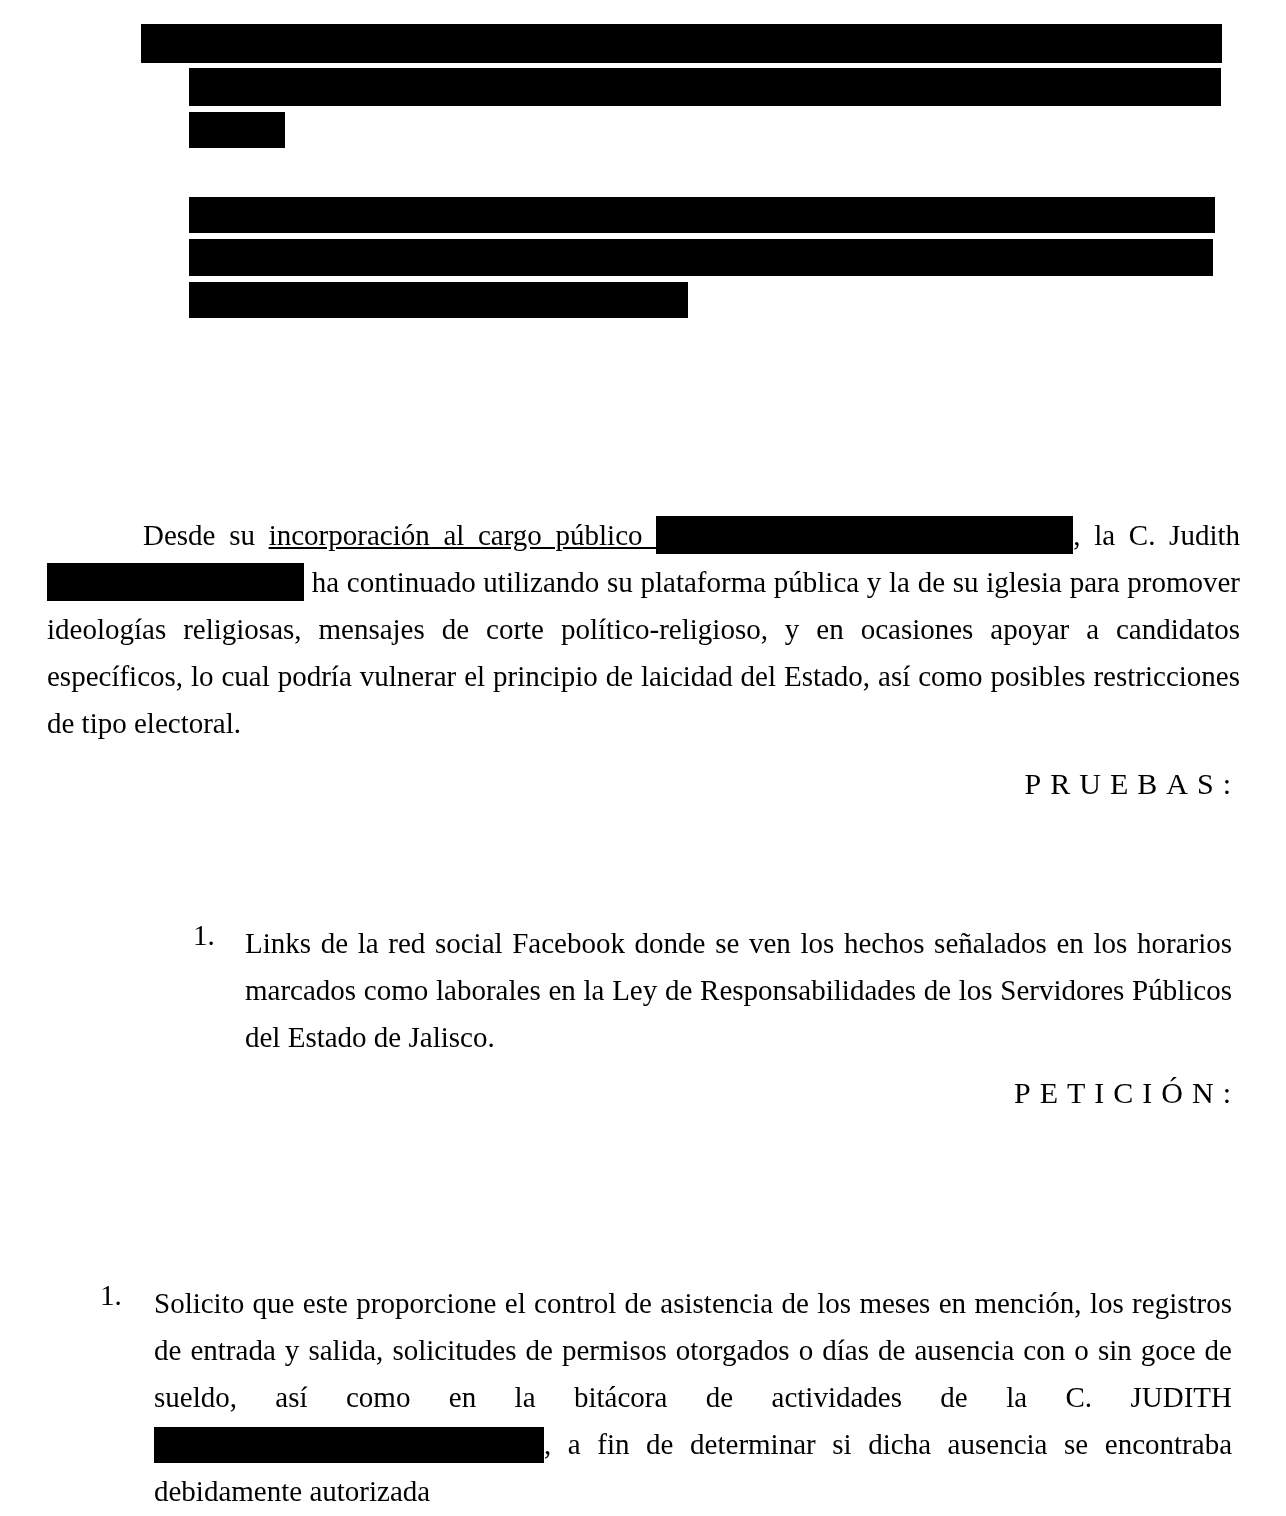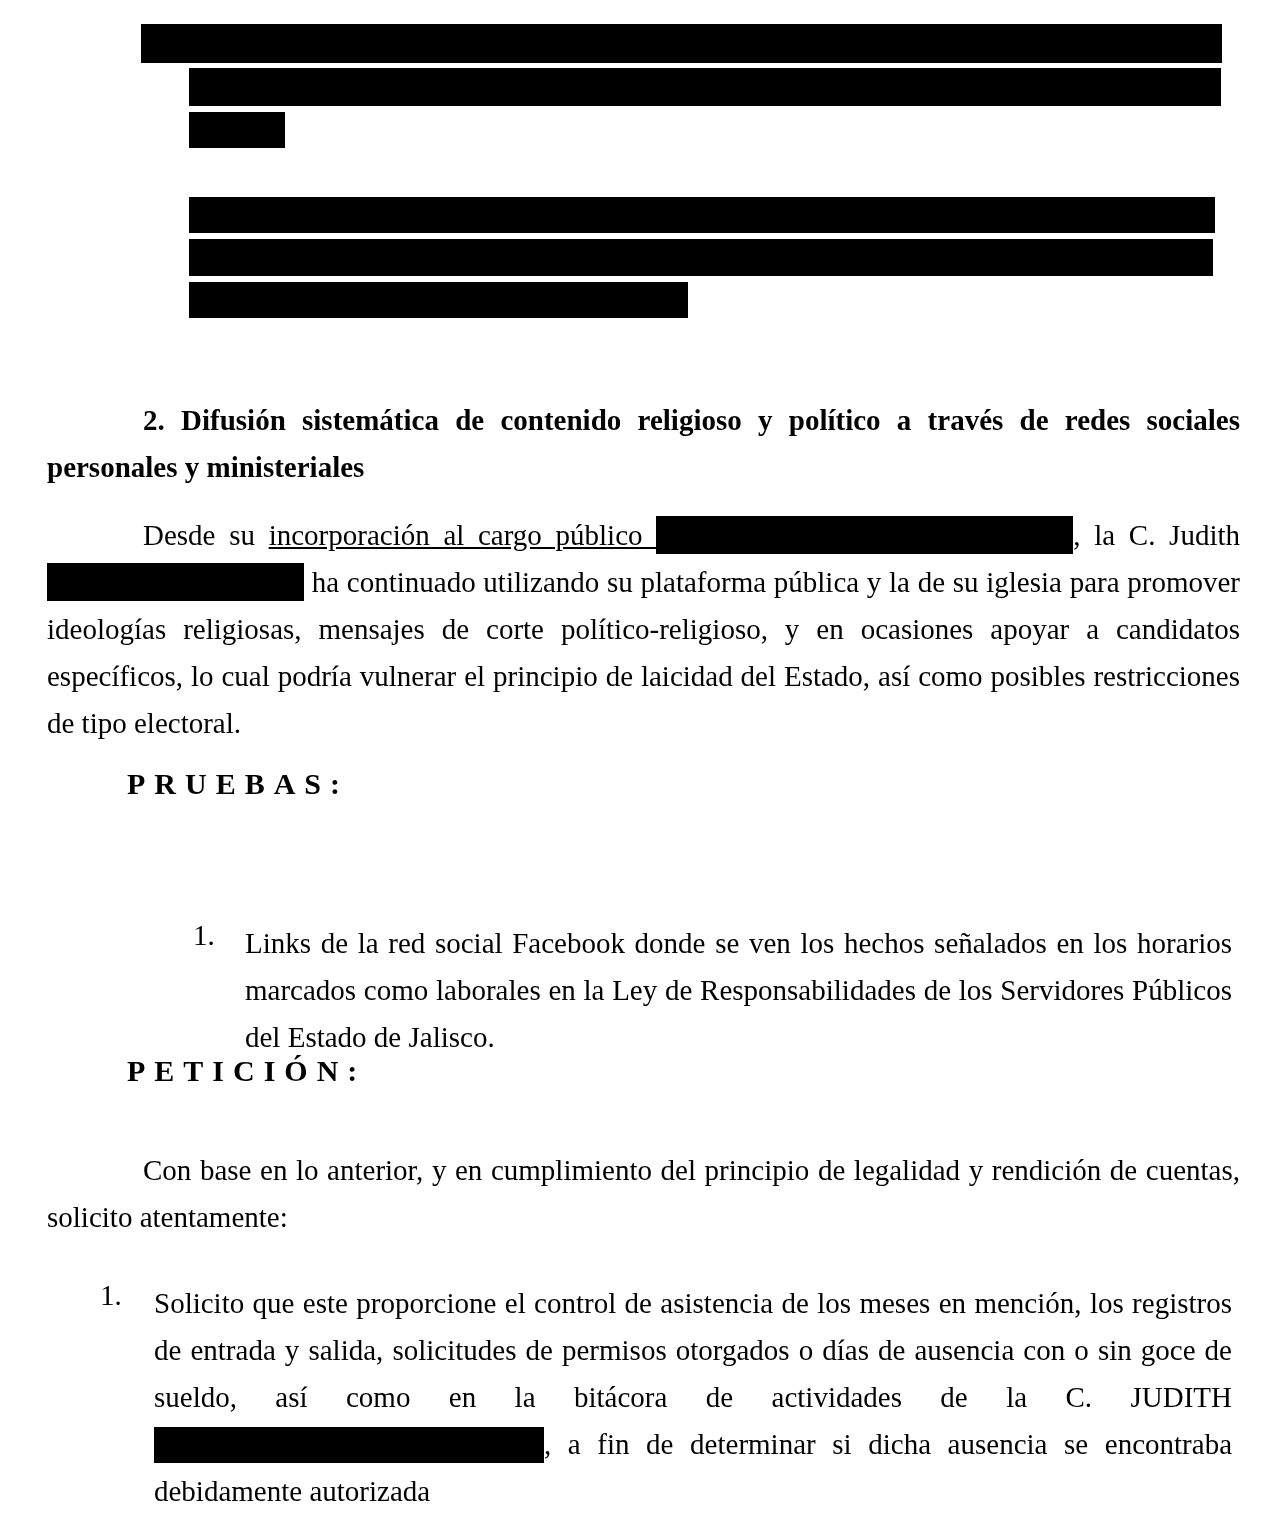--- a/index.html
+++ b/index.html
@@ -15,33 +15,33 @@
     overflow: hidden;
   }
   .bar { position: absolute; background: #000000; }
   .sec { position: absolute; left: 47px; width: 1193px; margin: 0; }
   .para { text-align: justify; }
   .indent { text-indent: 96px; }
   .heading-bold { font-weight: bold; text-align: justify; font-size: 29px; }
   .heading2 { top: 397px; }
   .para-desde { top: 512px; }
   .center-heading {
-    font-weight: bold;
-    text-align: left;
+    font-weight: normal;
+    text-align: right;
     letter-spacing: 9px;
     padding-left: 80px;
     width: 1113px;
     font-size: 30px;
   }
   .pruebas-h { top: 760px; }
   .se-ofrece { top: 837px; }
   .list { position: absolute; }
   .pruebas-list { top: 912px; left: 47px; width: 1003px; padding-left: 190px; }
   .pruebas-list .marker { position: absolute; left: 146px; top: 0; }
-  .peticion-h { top: 1047px; }
+  .peticion-h { top: 1069px; }
   .con-base { top: 1147px; }
   .peticion-list { top: 1272px; left: 47px; width: 1094px; padding-left: 99px; }
   .peticion-list .marker { position: absolute; left: 53px; top: 0; }
   .item-text { margin: 8px; text-align: justify; }
   .redact {
     display: inline-block;
     background: #000000;
     vertical-align: -9px;
   }
   .u { text-decoration: underline; }
@@ -54,34 +54,32 @@
 
   <div>
     <div class="bar" style="left: 141px; top: 24px; width: 1081px; height: 39px;"></div>
     <div class="bar" style="left: 189px; top: 68px; width: 1032px; height: 38px;"></div>
     <div class="bar" style="left: 189px; top: 112px; width: 96px; height: 36px;"></div>
     <div class="bar" style="left: 189px; top: 197px; width: 1026px; height: 36px;"></div>
     <div class="bar" style="left: 189px; top: 239px; width: 1024px; height: 37px;"></div>
     <div class="bar" style="left: 189px; top: 282px; width: 499px; height: 36px;"></div>
   </div>
 
-  <h2 class="sec heading-bold heading2 indent">2. Difusión sistemática de contenido religioso y político a través de redes sociales personales y ministeriales</h2>
 
   <p class="sec para indent para-desde"><span>Desde su </span><span class="u">incorporación al cargo público </span><span class="redact" style="width: 417px; height: 38px;"></span><span>, la C. Judith </span><span class="redact" style="width: 257px; height: 38px;"></span><span> ha continuado utilizando su plataforma pública y la de su iglesia para promover ideologías religiosas, mensajes de corte político-religioso, y en ocasiones apoyar a candidatos específicos, lo cual podría vulnerar el principio de laicidad del Estado, así como posibles restricciones de tipo electoral.</span></p>
 
   <h3 class="sec center-heading pruebas-h">PRUEBAS:</h3>
 
 
   <div class="list pruebas-list">
     <span class="marker">1.</span>
     <p class="item-text">Links de la red social Facebook donde se ven los hechos señalados en los horarios marcados como laborales en la Ley de Responsabilidades de los Servidores Públicos del Estado de Jalisco.</p>
   </div>
 
   <h3 class="sec center-heading peticion-h">PETICIÓN:</h3>
 
-  <p class="sec para indent con-base">Con base en lo anterior, y en cumplimiento del principio de legalidad y rendición de cuentas, solicito atentamente:</p>
 
   <div class="list peticion-list">
     <span class="marker">1.</span>
     <p class="item-text"><span>Solicito que este proporcione el control de asistencia de los meses en mención, los registros de entrada y salida, solicitudes de permisos otorgados o días de ausencia con o sin goce de sueldo, así como en la bitácora de actividades de la C. </span><b>JUDITH</b> <span class="redact" style="width: 390px; height: 36px;"></span><span>, a fin de determinar si dicha ausencia se encontraba debidamente autorizada</span></p>
   </div>
 
 </div>
 
 </body></html>

